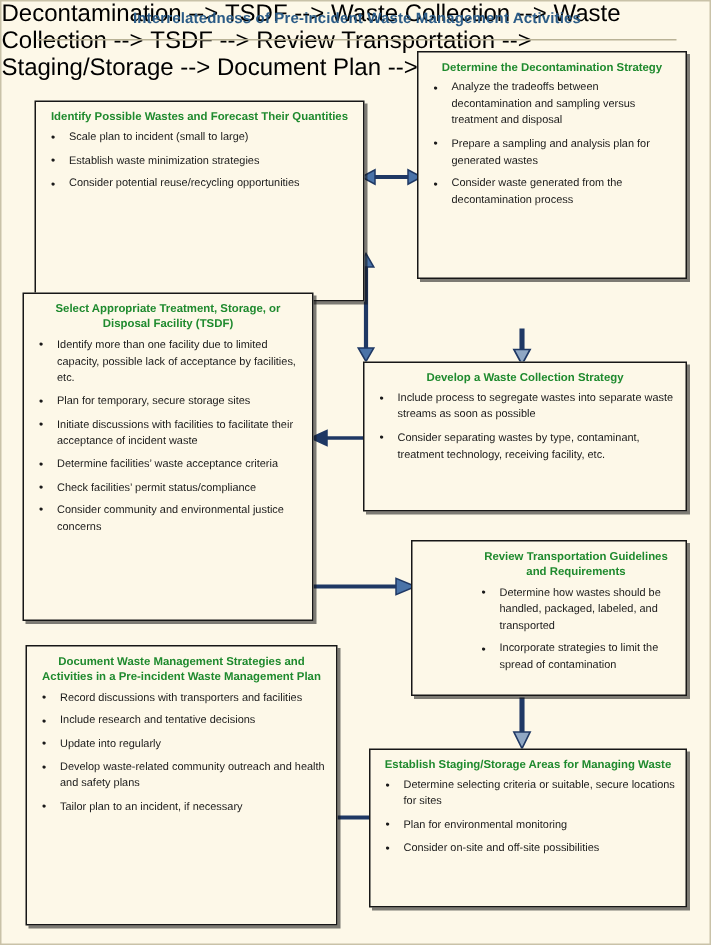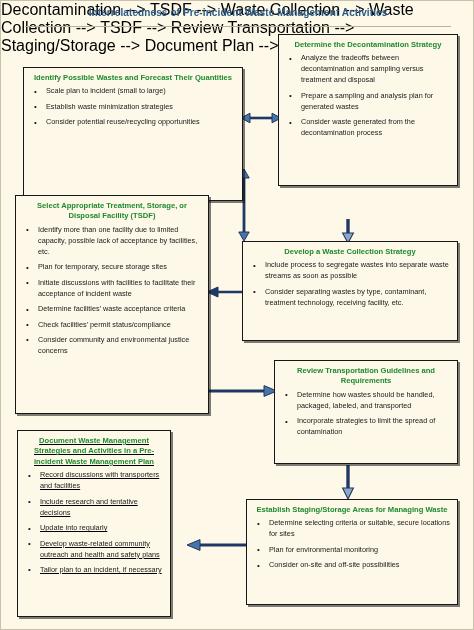--- a/index.html
+++ b/index.html
@@ -194,30 +194,30 @@
   
   <div class="box" style="left:241px; top:240px; width:216px; height:100px;">
     <div class="box-title">Develop a Waste Collection Strategy</div>
     <ul class="items">
       <li>Include process to segregate wastes into separate waste streams as soon as possible</li>
       <li>Consider separating wastes by type, contaminant, treatment technology, receiving facility, etc.</li>
     </ul>
   </div>
 
   
-  <div class="box" style="left:273px; top:359px; width:184px; height:104px;">
+  <div class="box" style="left:273px; top:359px; width:184px; height:104px;padding-left:36px;">
     <div class="box-title">Review Transportation Guidelines and Requirements</div>
     <ul class="items">
       <li>Determine how wastes should be handled, packaged, labeled, and transported</li>
       <li>Incorporate strategies to limit the spread of contamination</li>
     </ul>
   </div>
 
   
-  <div class="box" style="left:16px; top:429px; width:154px; height:187px;text-decoration:underline;">
+  <div class="box" style="left:16px; top:429px; width:208px; height:187px;">
     <div class="box-title">Document Waste Management Strategies and Activities in a Pre-incident Waste Management Plan</div>
     <ul class="items">
       <li>Record discussions with transporters and facilities</li>
       <li>Include research and tentative decisions</li>
       <li>Update into regularly</li>
       <li>Develop waste-related community outreach and health and safety plans</li>
       <li>Tailor plan to an incident, if necessary</li>
     </ul>
   </div>
 

